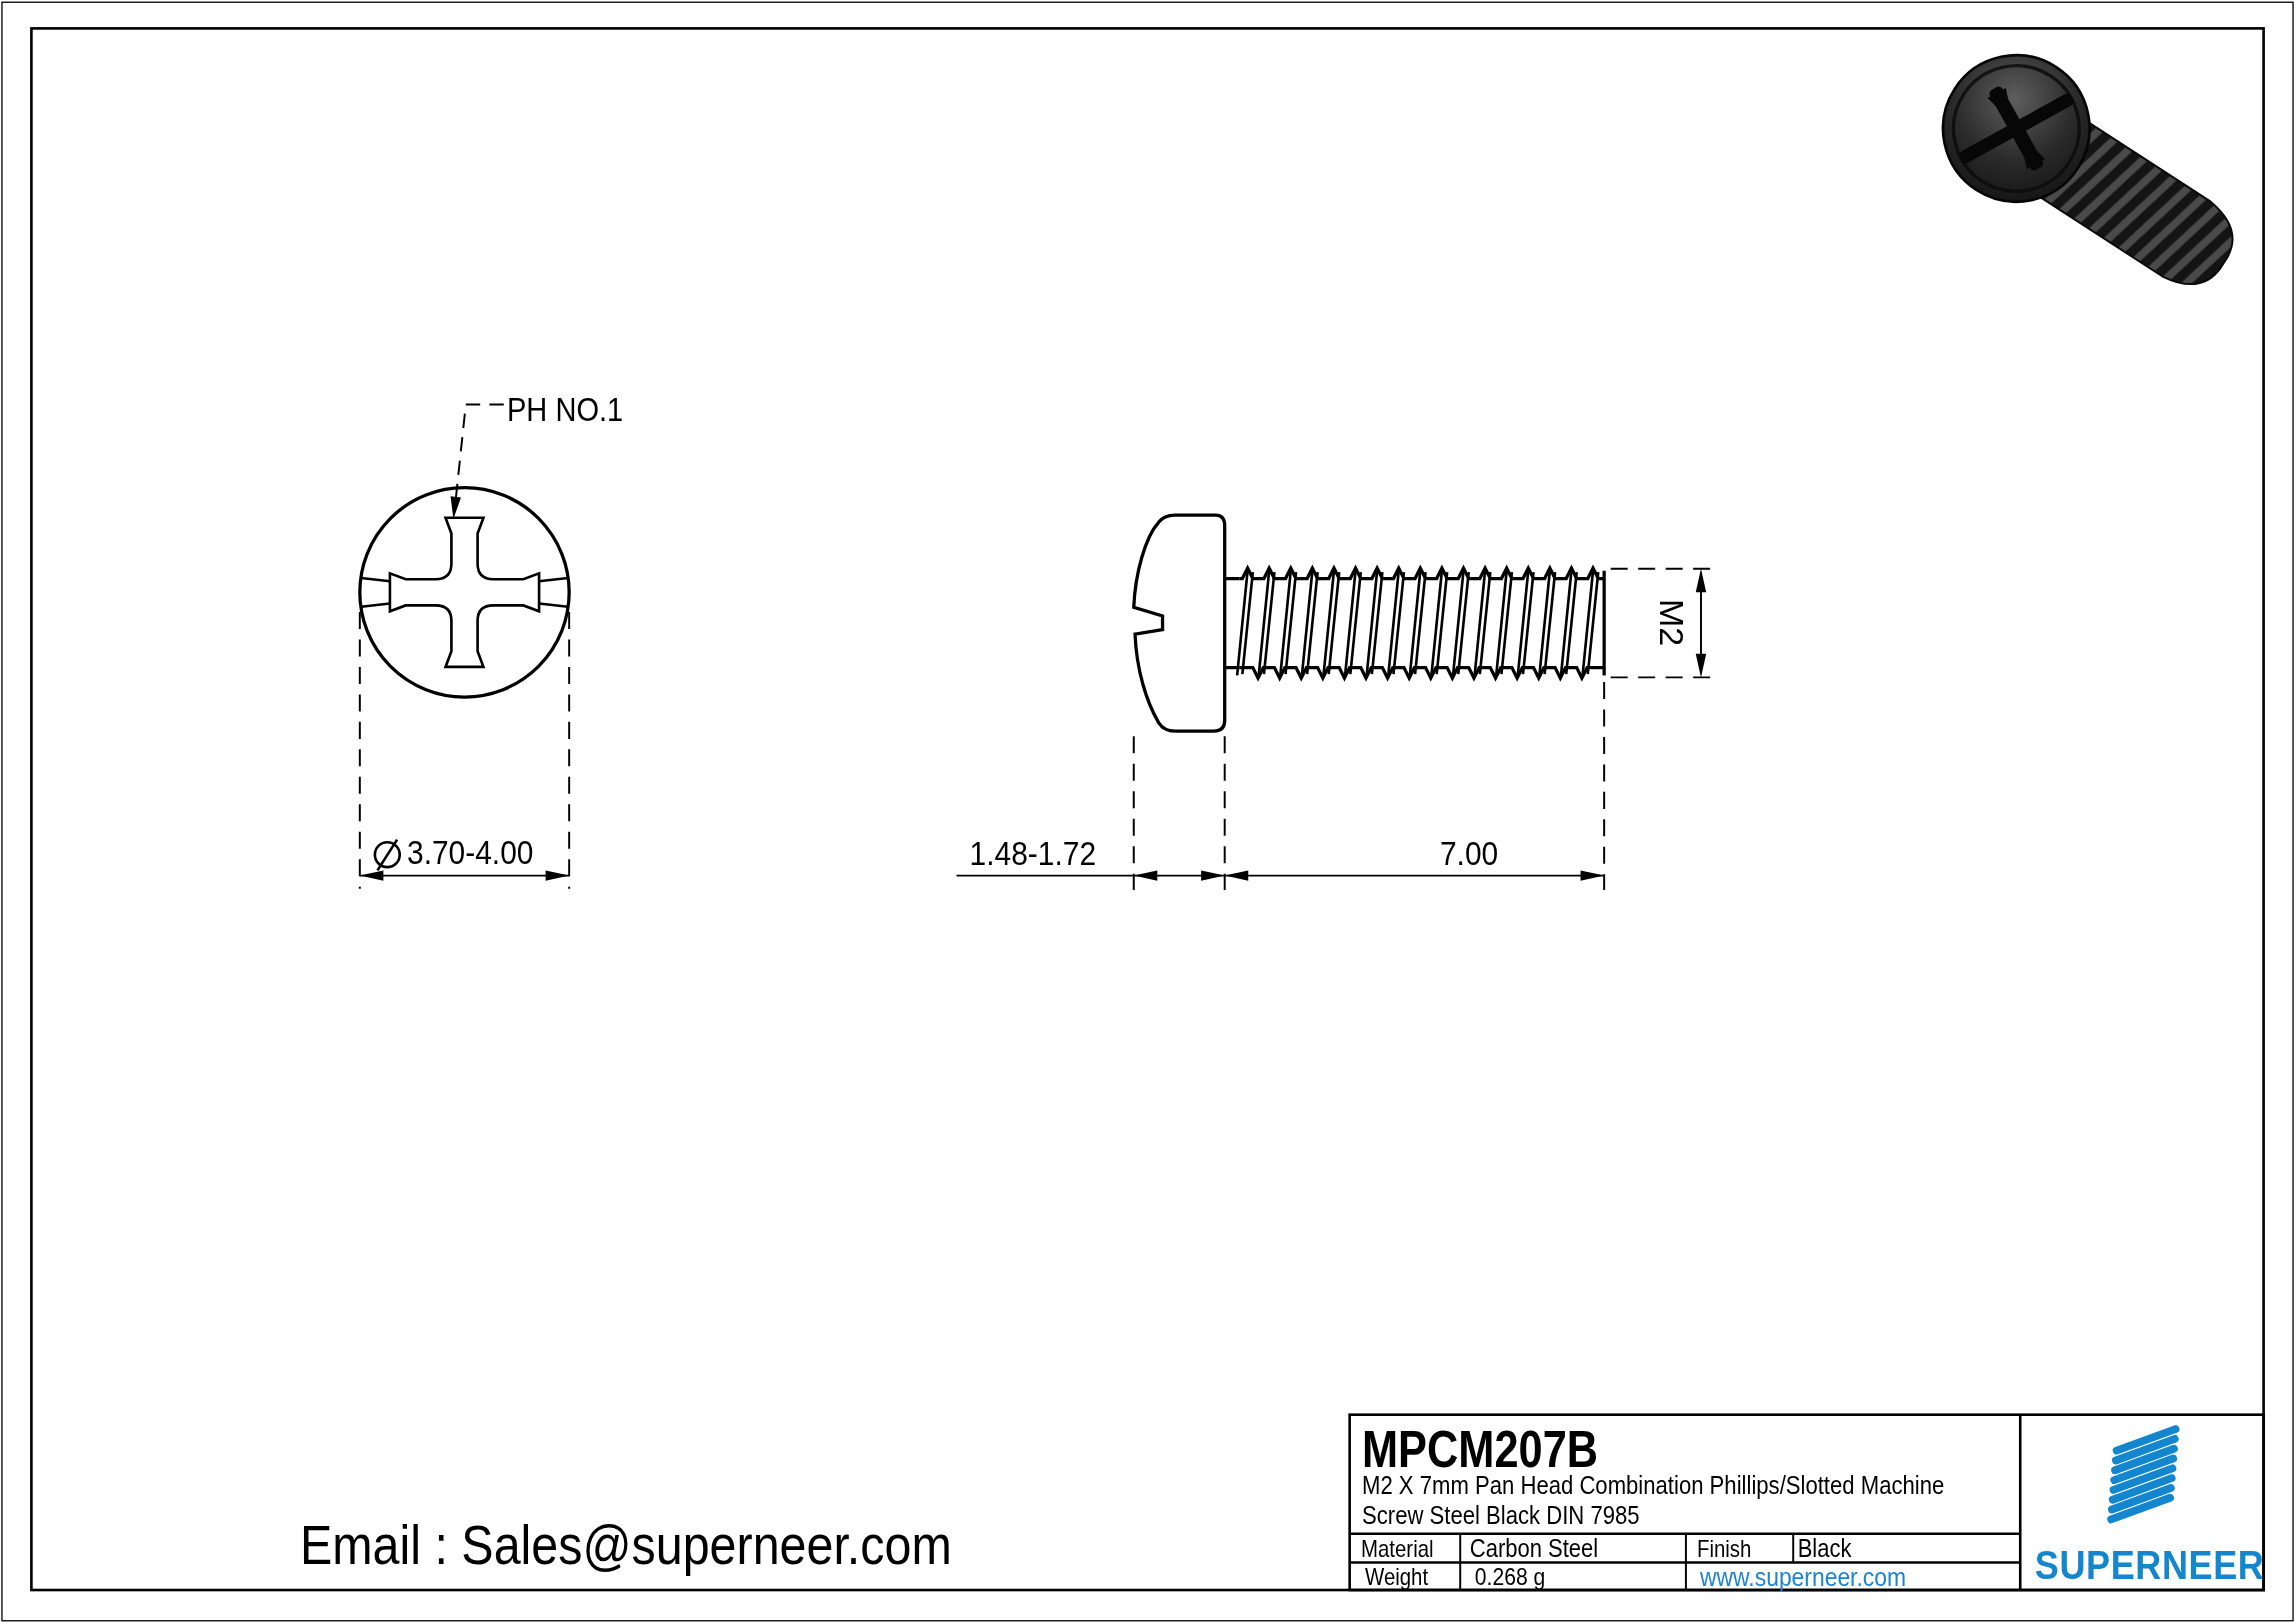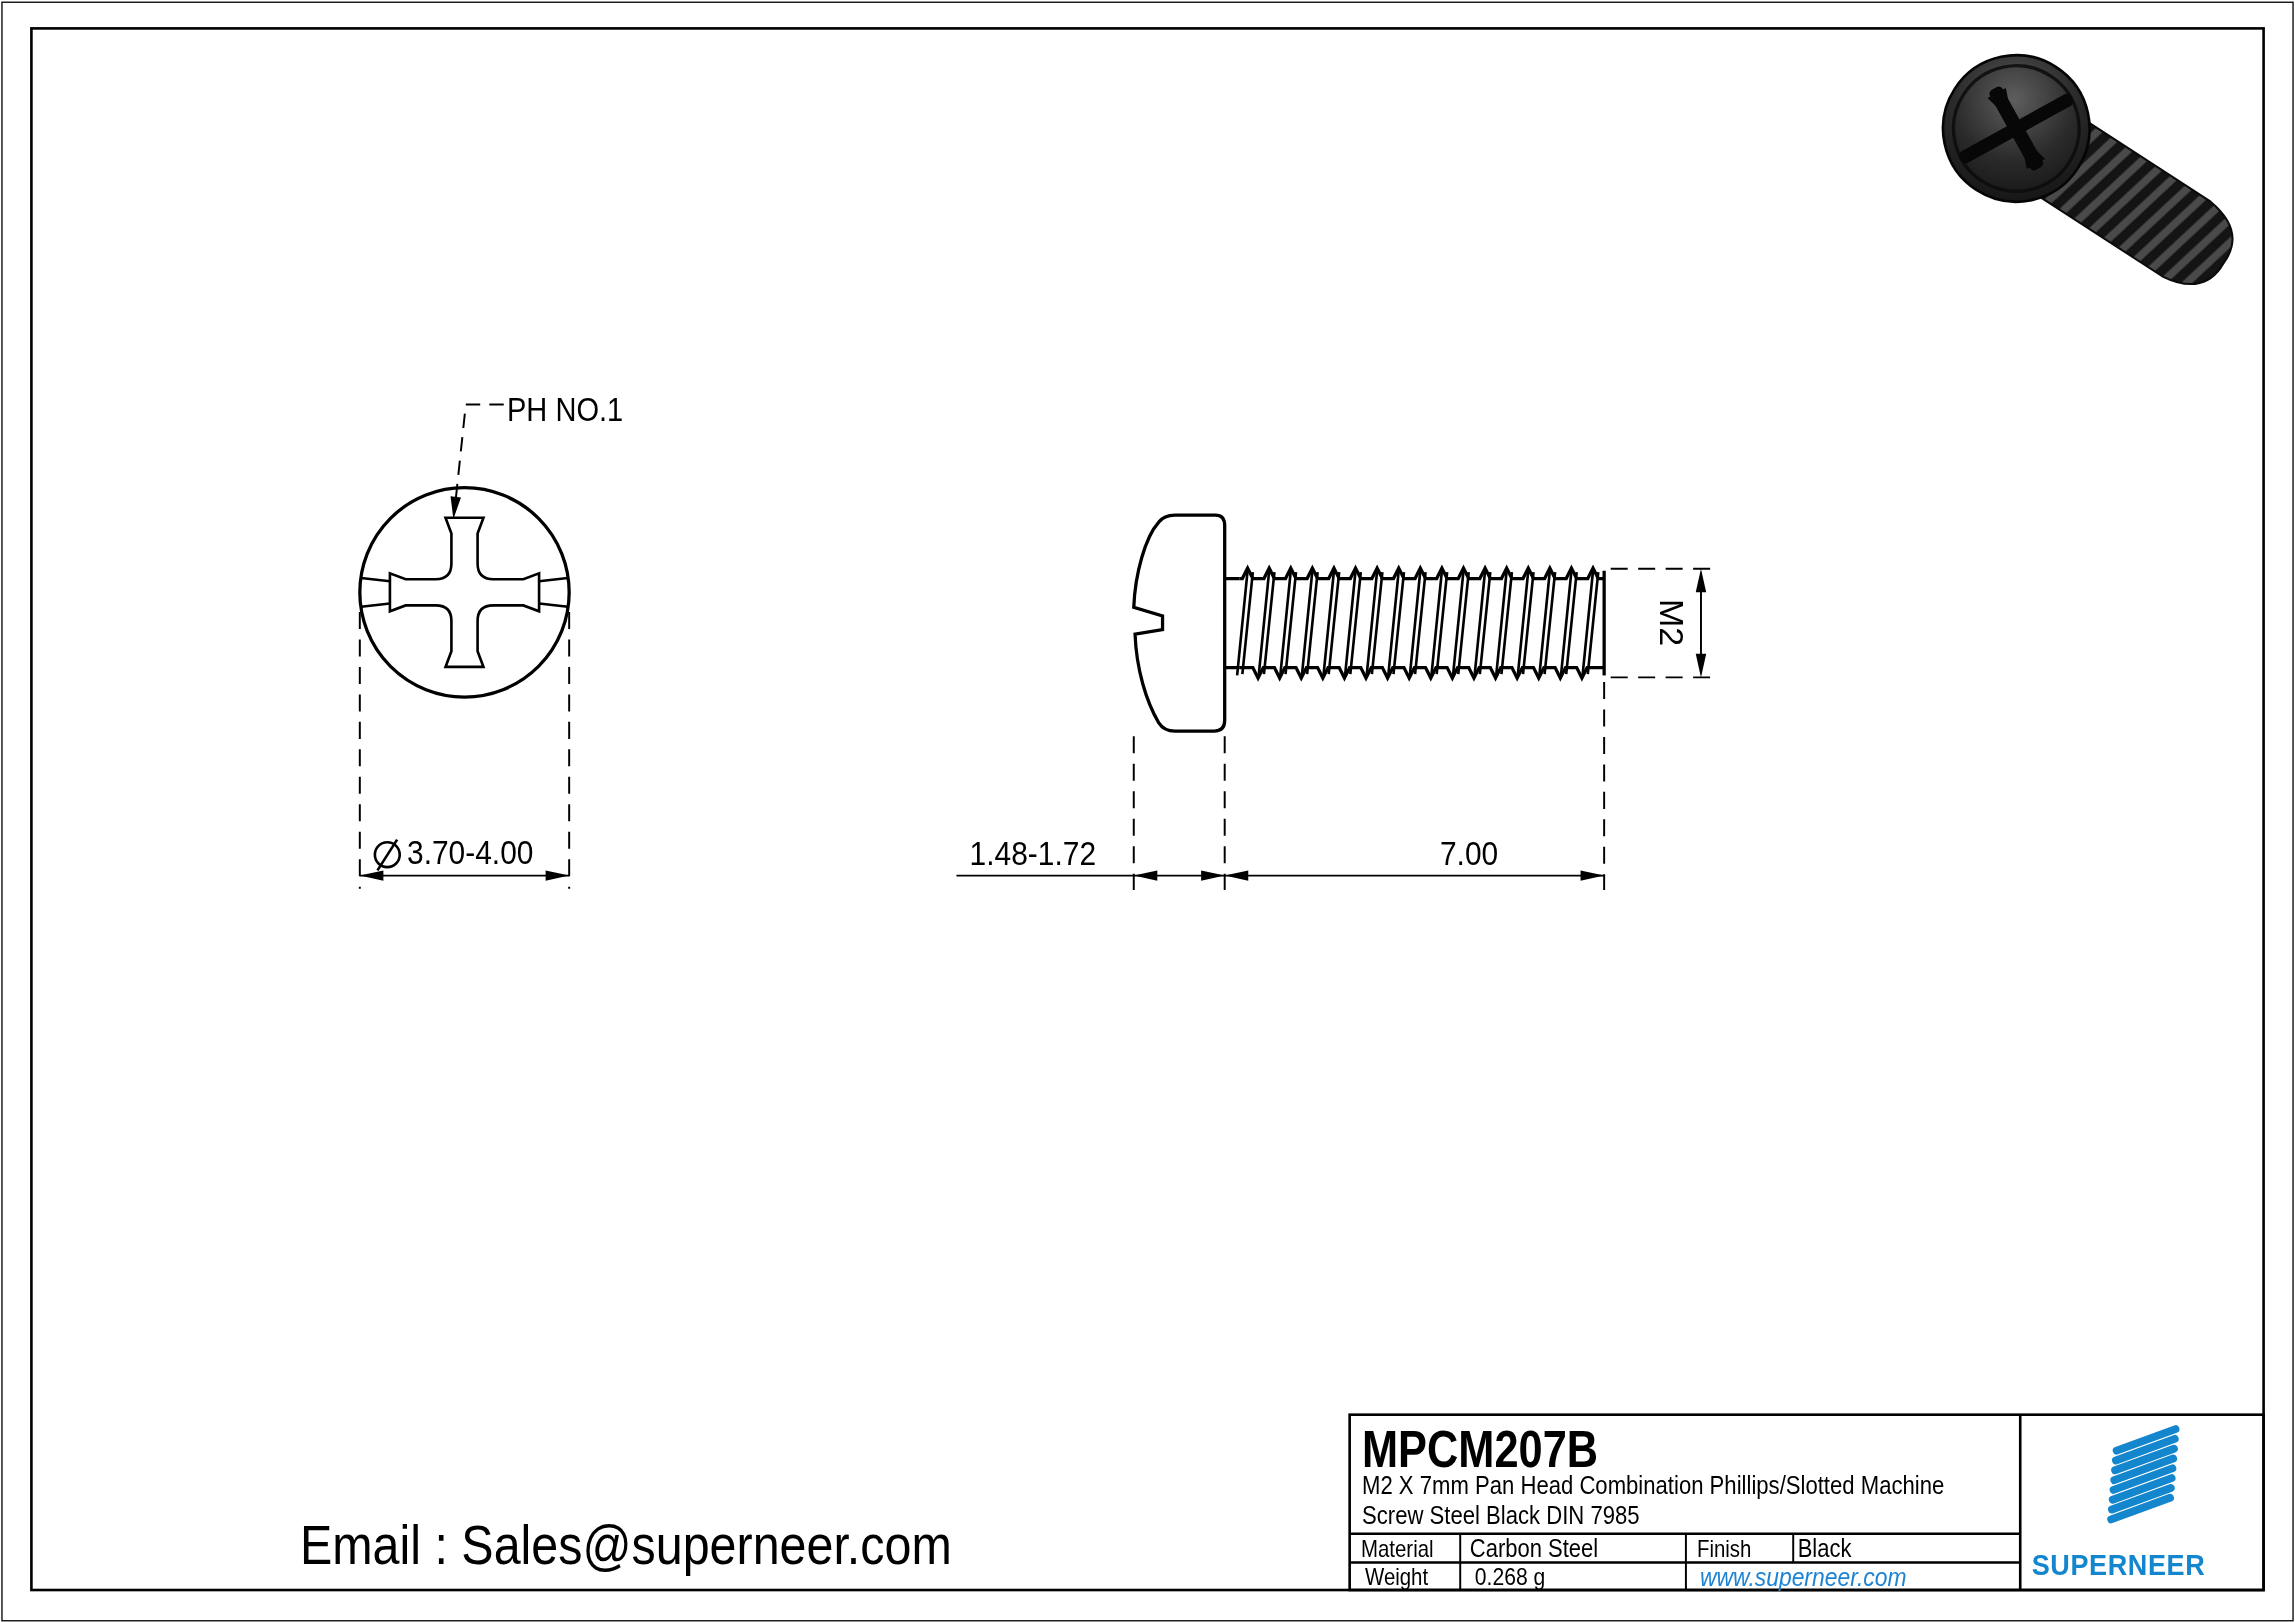--- a/index.html
+++ b/index.html
@@ -12,21 +12,21 @@
   .lbl{
     position:absolute;white-space:nowrap;color:#000;
     font-family:"Liberation Sans", sans-serif;line-height:1;
   }
   .cond{transform:scaleX(.88);transform-origin:left center;}
   .cond85{transform:scaleX(.85);transform-origin:left center;}
   .cell{display:flex;align-items:center;}
   .cell.center{justify-content:flex-start;}
   .cell.center .inner{transform:scaleX(.88);transform-origin:center center;}
   .dim{font-size:34px;}
-  .blue{color:var(--link-blue);font-style:italic;}
+  .blue{color:var(--link-blue);}
   .brandtxt{
     color:var(--brand-blue);font-weight:bold;letter-spacing:0.7px;
   }
   #m2wrap{display:flex;align-items:center;justify-content:center;transform:rotate(90deg);}
 </style>
 </head>
 <body>
 
 <svg class="sheet" width="2295" height="1623" viewBox="0 0 3508 2480">
   <defs>
@@ -171,16 +171,16 @@
 </div>
 <div class="lbl cond85 cell" style="left:1365px;top:1563px;height:27.5px;font-size:24px;">
   <span>Weight</span>
 </div>
 <div class="lbl cell center" style="left:1461px;top:1563px;width:226px;height:27.5px;font-size:24px;margin-left:9px;">
   <span class="inner">0.268 g</span>
 </div>
 <div class="lbl cell center blue" style="left:1686px;top:1563px;width:334px;height:27.5px;font-size:26px;">
   <span class="inner">www.superneer.com</span>
 </div>
-<div class="lbl cell center brandtxt" style="left:2022px;top:1544px;width:219px;height:42px;font-size:30px;">
+<div class="lbl cell center brandtxt" style="left:2022px;top:1544px;width:219px;height:42px;font-size:40px;">
   <span class="inner" style="transform:scaleX(.9);">SUPERNEER</span>
 </div>
 
 
 </body></html>

